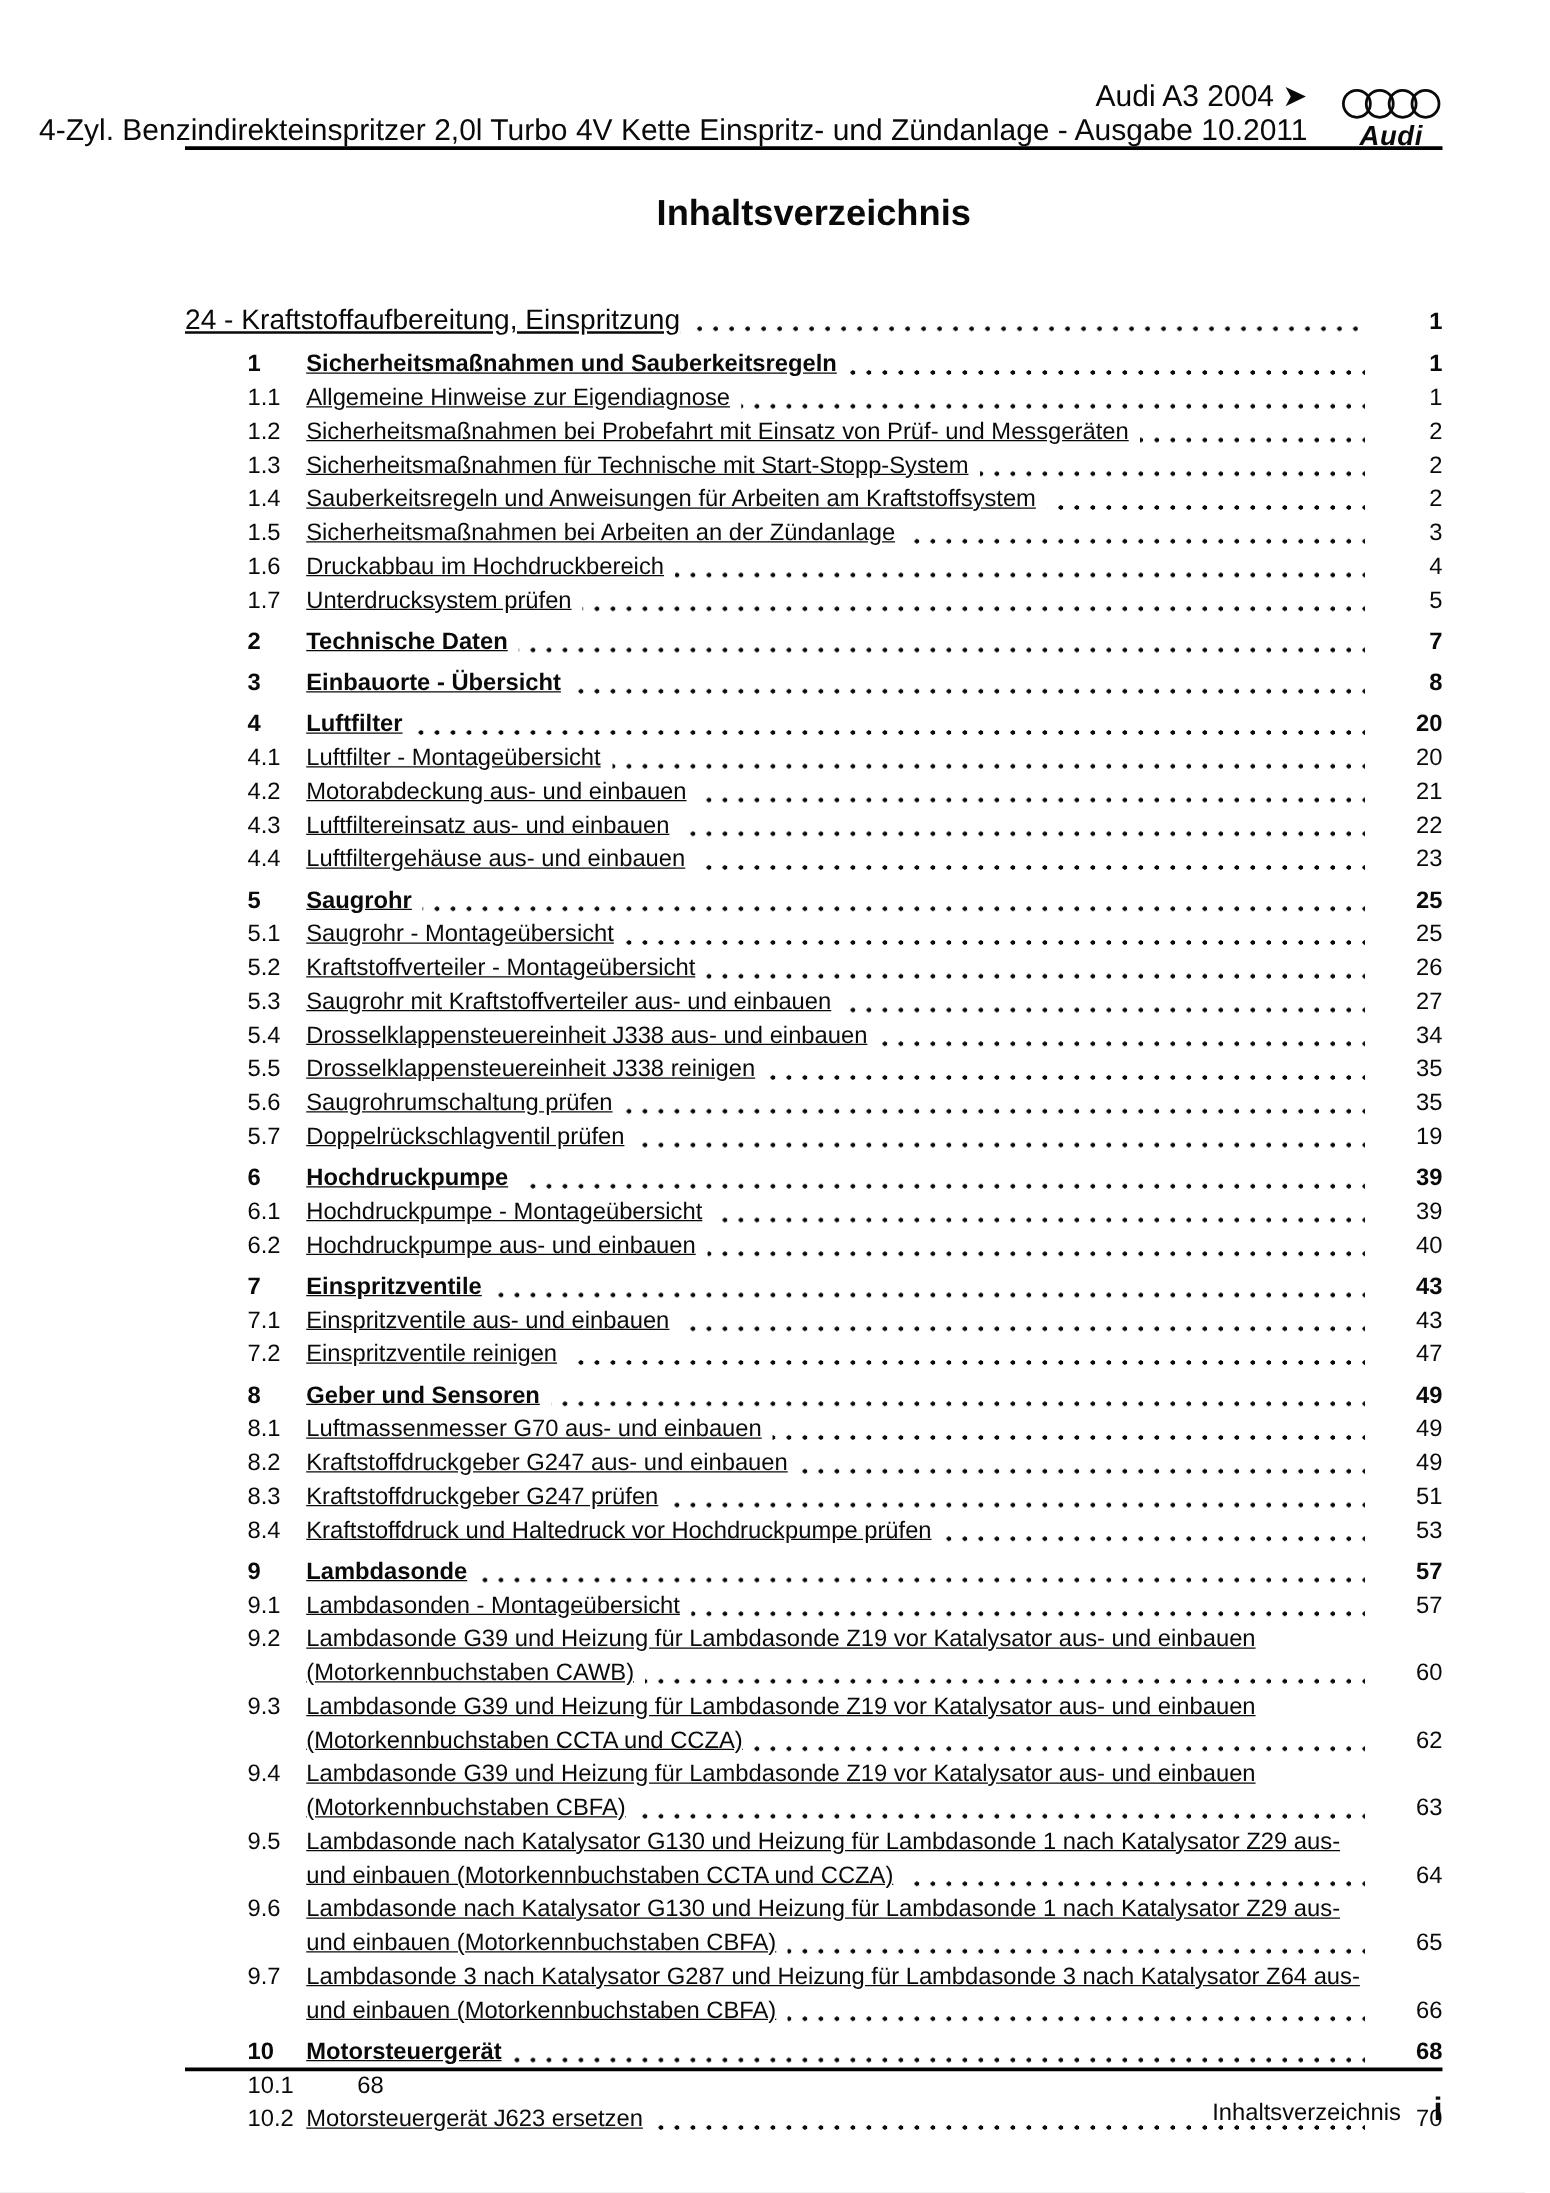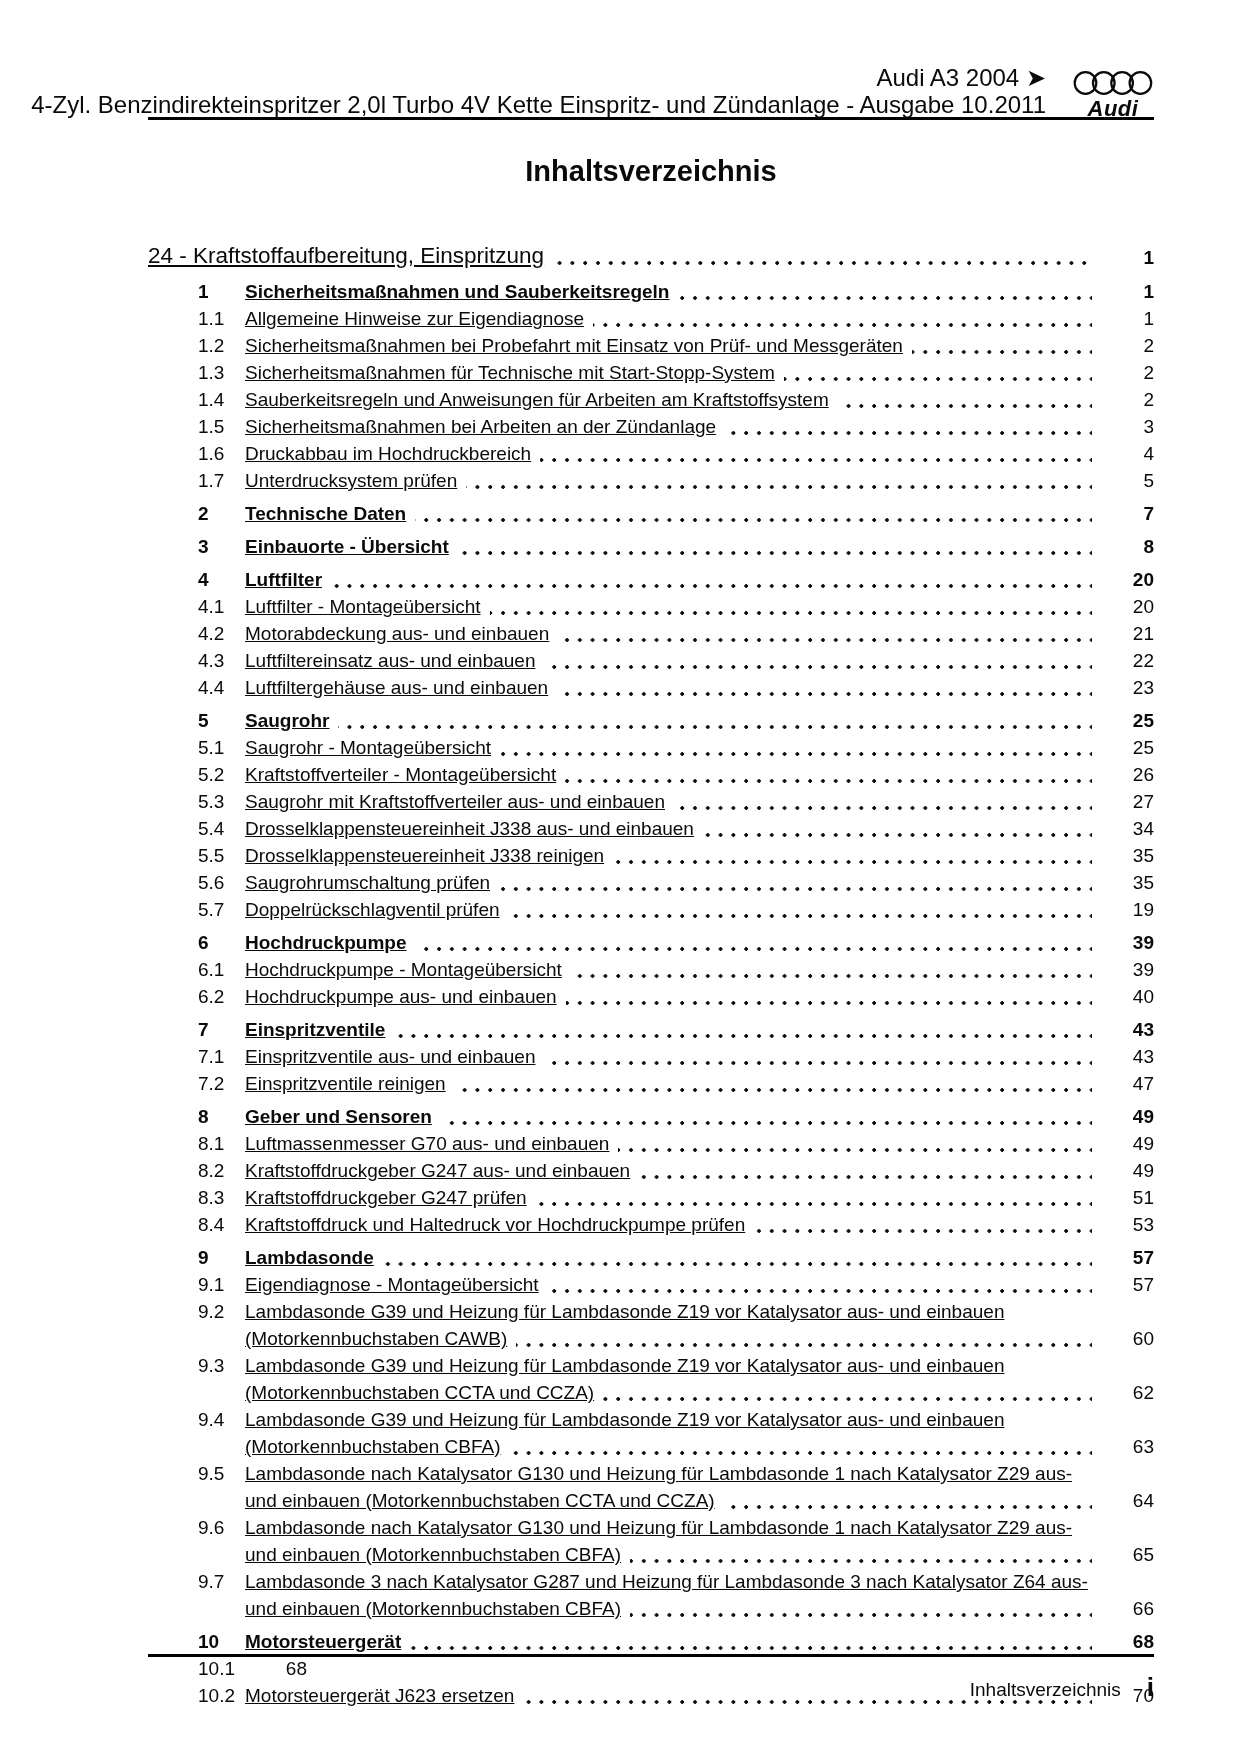--- a/index.html
+++ b/index.html
@@ -283,21 +283,21 @@
       <div class="mid"><span class="t">Kraftstoffdruck und Haltedruck vor Hochdruckpumpe prüfen</span></div>
       <div class="pg">53</div>
     </div>
       <div class="row bold">
       <div class="num">9</div>
       <div class="mid"><span class="t">Lambdasonde</span></div>
       <div class="pg">57</div>
     </div>
       <div class="row">
       <div class="num">9.1</div>
-      <div class="mid"><span class="t">Eigendiagnose - Montageübersicht</span></div>
+      <div class="mid"><span class="t">Lambdasonden - Montageübersicht</span></div>
       <div class="pg">57</div>
     </div>
       <div class="row">
       <div class="num">9.2</div>
       <div class="mid"><span class="t">Lambdasonde G39 und Heizung für Lambdasonde Z19 vor Katalysator aus- und einbauen (Motorkennbuchstaben CAWB)</span></div>
       <div class="pg">60</div>
     </div>
       <div class="row">
       <div class="num">9.3</div>
       <div class="mid"><span class="t">Lambdasonde G39 und Heizung für Lambdasonde Z19 vor Katalysator aus- und einbauen (Motorkennbuchstaben CCTA und CCZA)</span></div>

